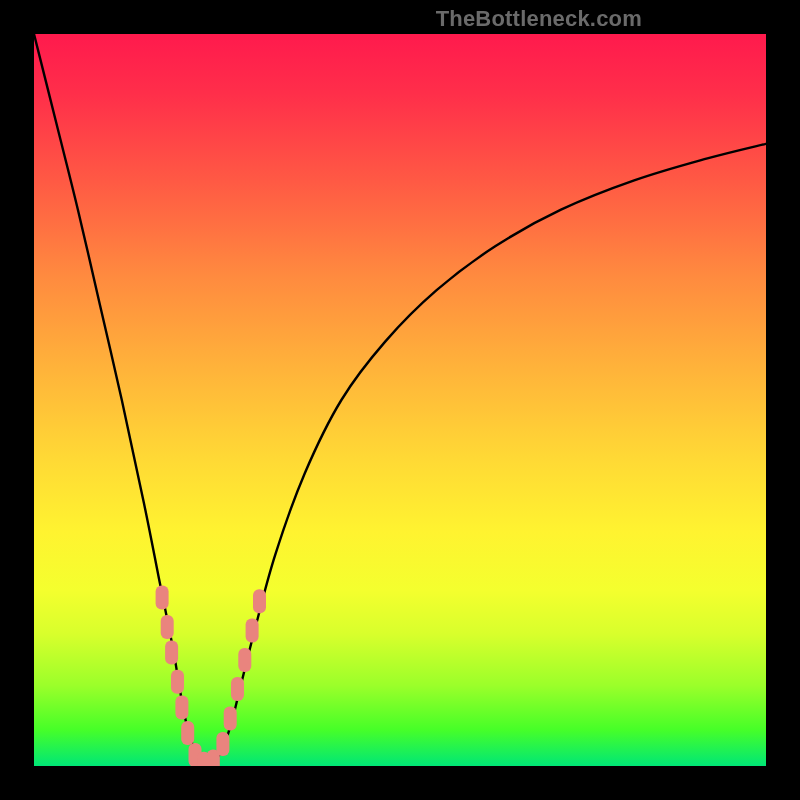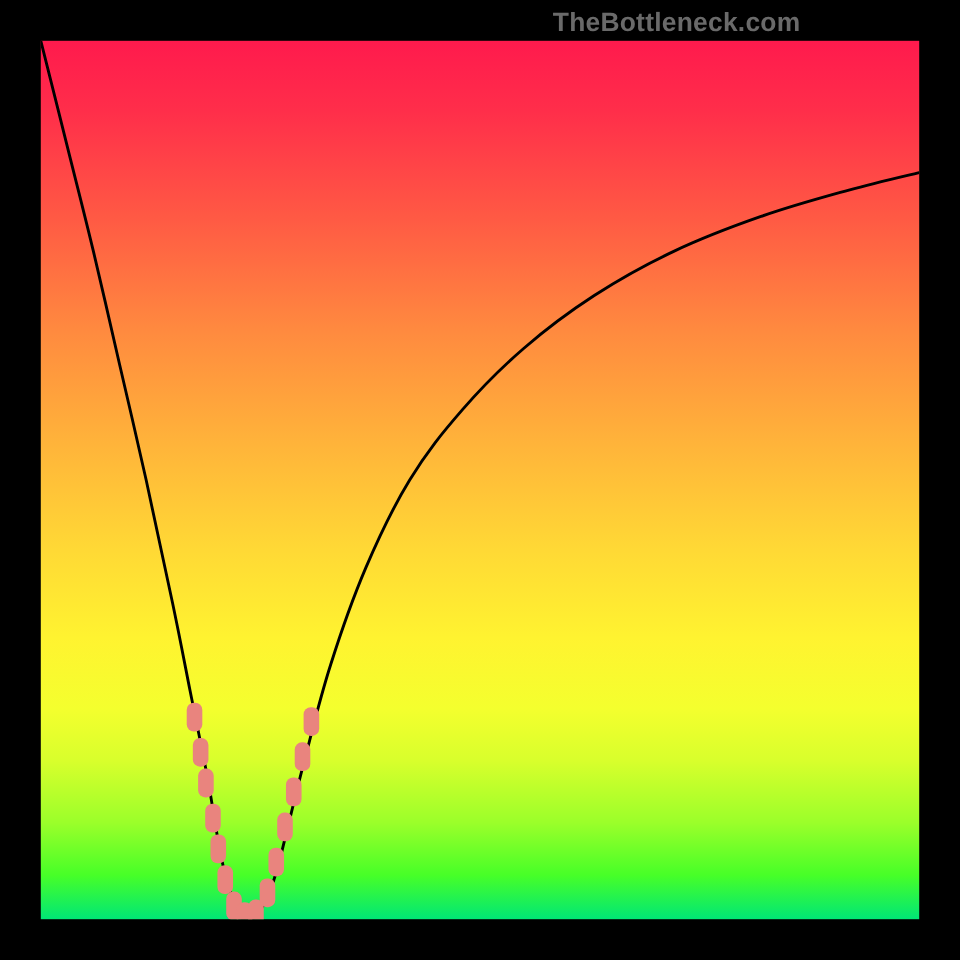--- a/index.html
+++ b/index.html
@@ -11,21 +11,20 @@
     background: #000;
     font-family: Arial, Helvetica, sans-serif;
   }
   .frame {
     position: absolute;
     left: 0;
     top: 0;
     width: 652px;
     height: 800px;
     background: #000;
-    padding-left: 25px;
   }
   .plot {
     position: absolute;
     left: 34px;
     top: 34px;
     width: 732px;
     height: 732px;
     background: linear-gradient(to bottom,
       #ff1a4d 0%,
       #ff2e4a 8%,

